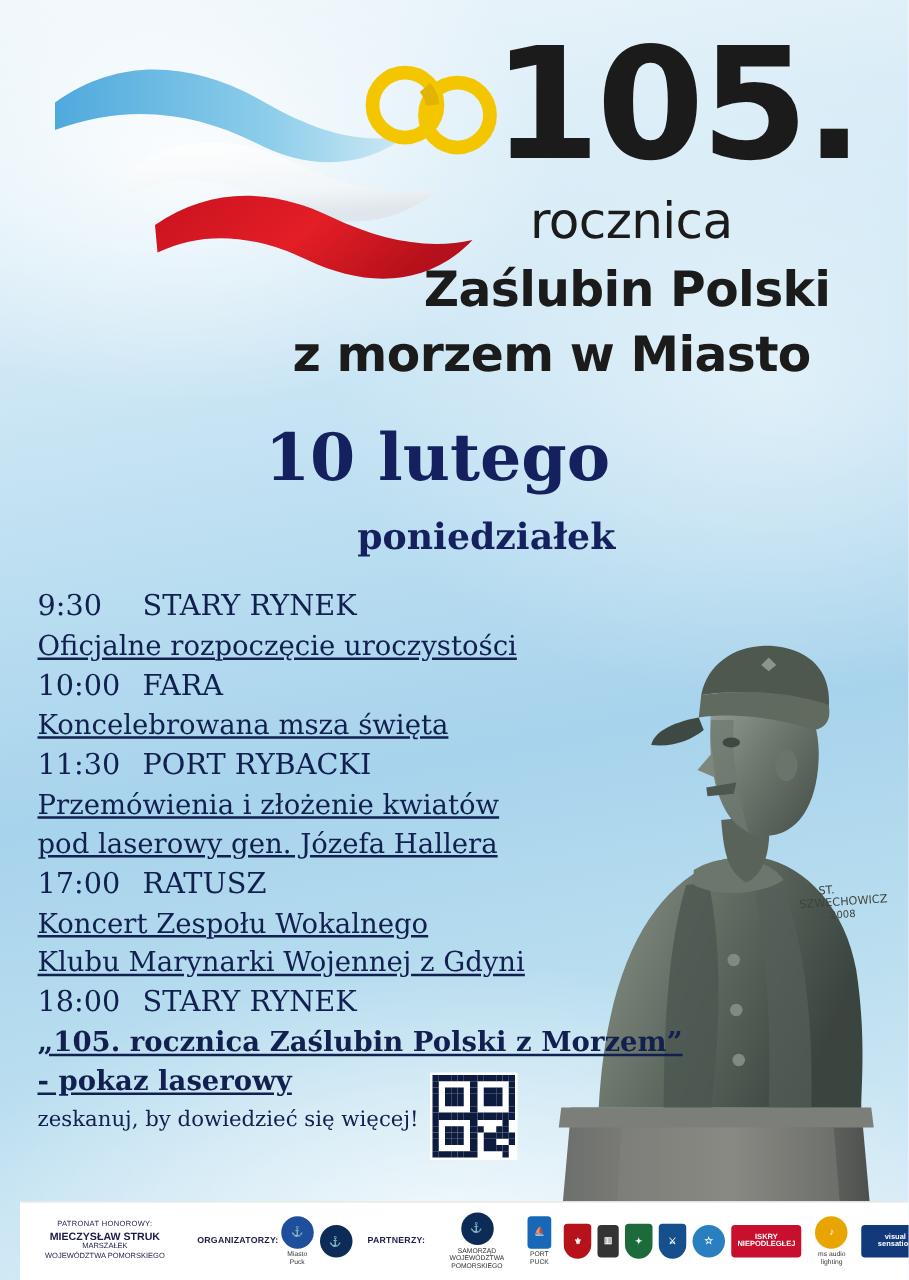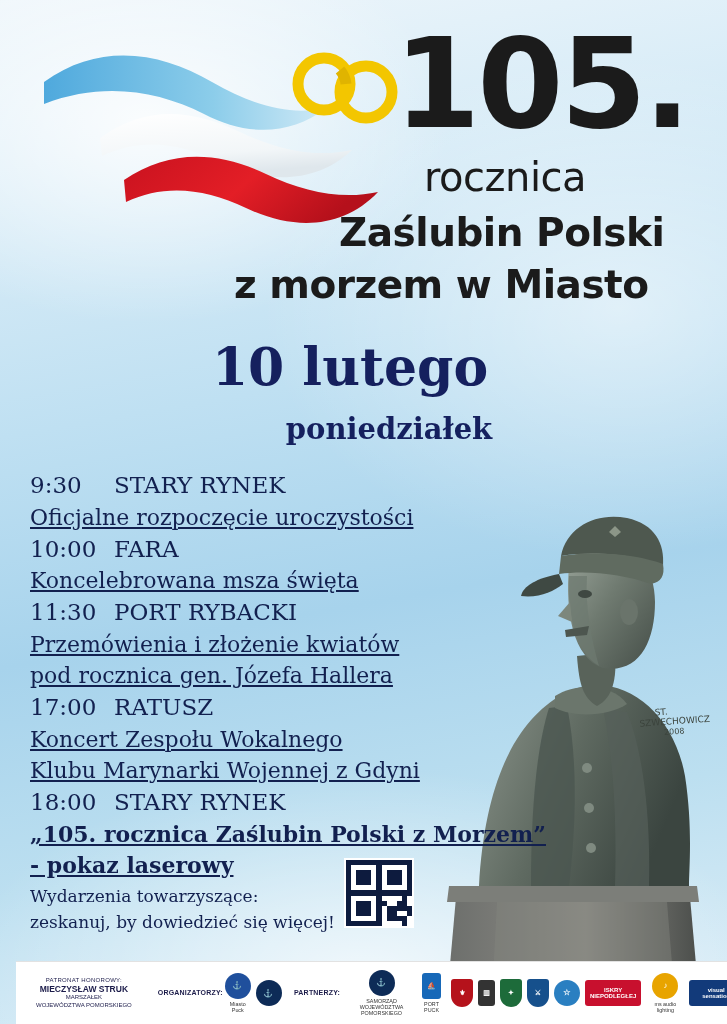--- a/index.html
+++ b/index.html
@@ -395,21 +395,21 @@
 
     <div class="sched-row sched-head">
       <span class="time">10:00</span><span>FARA</span>
     </div>
     <div class="sched-row sched-desc">Koncelebrowana msza święta</div>
 
     <div class="sched-row sched-head">
       <span class="time">11:30</span><span>PORT RYBACKI</span>
     </div>
     <div class="sched-row sched-desc">Przemówienia i złożenie kwiatów</div>
-    <div class="sched-row sched-desc">pod rocznica gen. Józefa Hallera</div>
+    <div class="sched-row sched-desc">pod laserowy gen. Józefa Hallera</div>
 
     <div class="sched-row sched-head">
       <span class="time">17:00</span><span>RATUSZ</span>
     </div>
     <div class="sched-row sched-desc">Koncert Zespołu Wokalnego</div>
     <div class="sched-row sched-desc">Klubu Marynarki Wojennej z Gdyni</div>
 
     <div class="sched-row sched-head">
       <span class="time">18:00</span><span>STARY RYNEK</span>
     </div>
@@ -585,21 +585,20 @@
         <i></i>
         <i></i>
         <i></i>
         <i></i>
         <i class="on"></i>
         <i></i>
       </div>
   </div>
 
   <div class="note">
-    <div>Wydarzenia towarzyszące:</div>
     <div>zeskanuj, by dowiedzieć się więcej!</div>
   </div>
 
   <div class="bottom-bar">
 
     <div class="patron">
       <div class="lbl">PATRONAT HONOROWY:</div>
       <div class="nm">MIECZYSŁAW STRUK</div>
       <div class="role">MARSZAŁEK</div>
       <div class="role">WOJEWÓDZTWA POMORSKIEGO</div>

